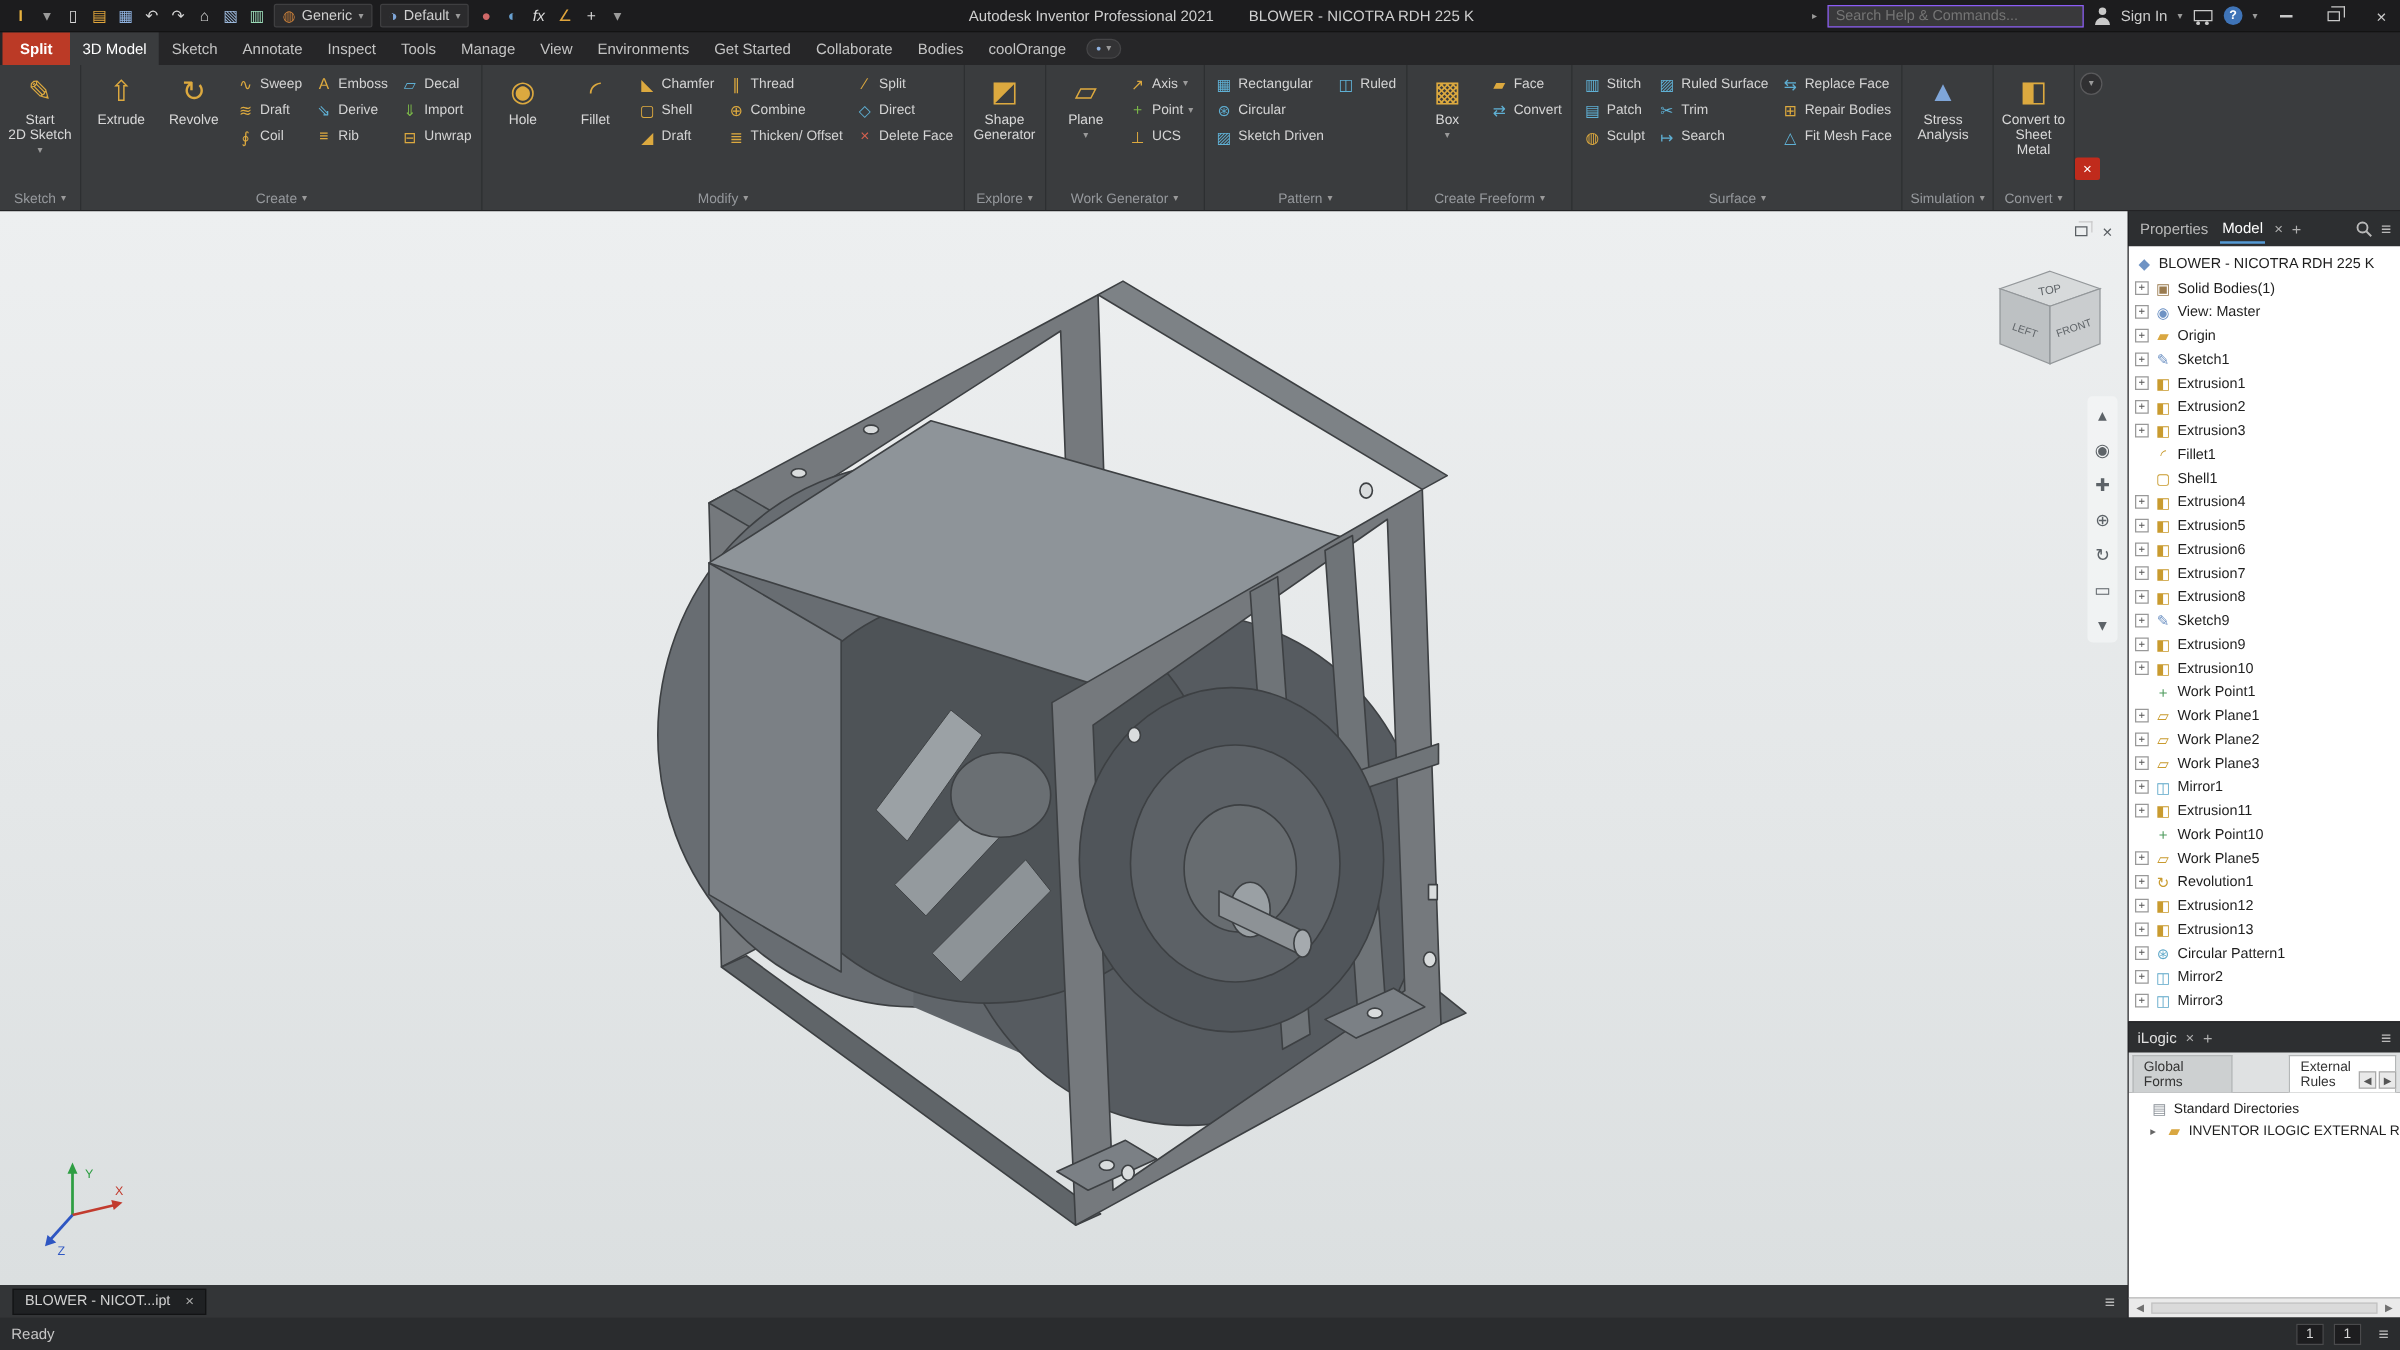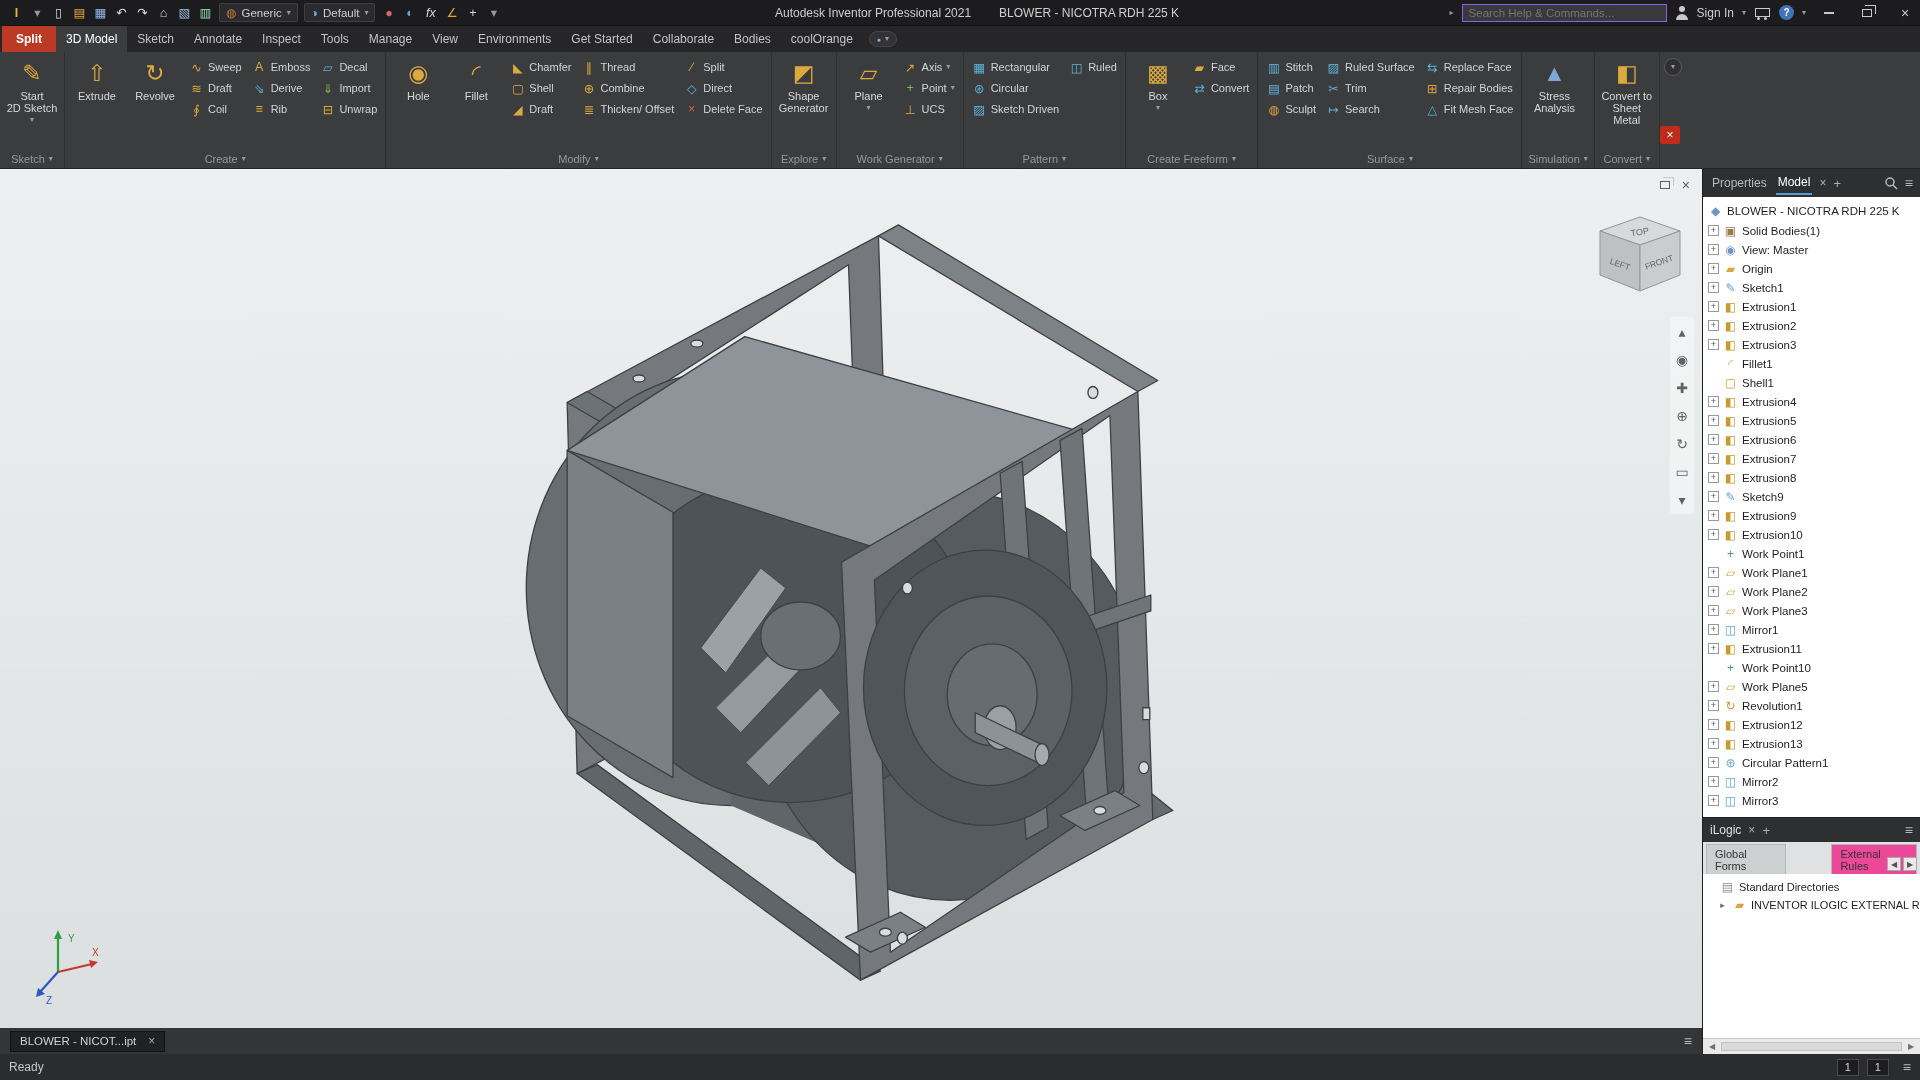--- a/index.html
+++ b/index.html
@@ -84,21 +84,21 @@
   .trow{height:19px;display:flex;align-items:center;gap:4px;font-size:11.5px;white-space:nowrap;}
   .trow.root{height:21px;font-size:11.5px;}
   .plusbox{width:11px;height:11px;border:1px solid #999;background:#fff;font-size:9px;display:flex;align-items:center;justify-content:center;color:#555;flex:0 0 11px;line-height:1;}
   .plusspace{width:11px;flex:0 0 11px;display:inline-block;}
   .ticon{width:15px;flex:0 0 15px;text-align:center;font-size:12px;}
 
   #ilogic{flex:0 0 237px;display:flex;flex-direction:column;border-top:1px solid #1e1e20;}
   #ilogic-header{flex:0 0 24px;background:#2d2f31;display:flex;align-items:center;gap:7px;padding:0 7px;color:#e0e0e0;justify-content:center;}
   #ilogic-subtabs{flex:0 0 23px;background:#dfe1e2;display:flex;align-items:center;padding:2px 3px 0;gap:2px;position:relative;}
   .iltab{font-size:11px;color:#333;padding:3px 8px 2px;background:#cdd0d1;border:1px solid #b4b7b8;border-bottom:none;}
-  .iltab.active{background:#ec4899;margin-left:43px;}
+  .iltab.active{background:#ffffff;margin-left:43px;}
   .il-arrows{position:absolute;right:3px;bottom:3px;display:flex;gap:2px;}
   .il-arrow{width:14px;height:14px;border:1px solid #aaa;background:#e9e9e9;color:#555;font-size:8px;display:flex;align-items:center;justify-content:center;}
   #ilogic-content{flex:1;background:#fff;color:#1e1e1e;padding:4px 2px;overflow:hidden;}
   .ilrow{height:18px;display:flex;align-items:center;gap:4px;font-size:11px;white-space:nowrap;}
   .ilexp{width:11px;flex:0 0 11px;color:#666;font-size:9px;text-align:center;}
   #ilogic-hscroll{flex:0 0 16px;background:#eaeaea;border-top:1px solid #c9c9c9;display:flex;align-items:center;justify-content:space-between;padding:0 2px;}
   .hs-btn{font-size:8px;color:#707070;width:14px;text-align:center;}
   .hs-track{flex:1;height:9px;margin:0 2px;background:#dadada;border:1px solid #c2c2c2;}
 
   .mag{display:inline-block;}

